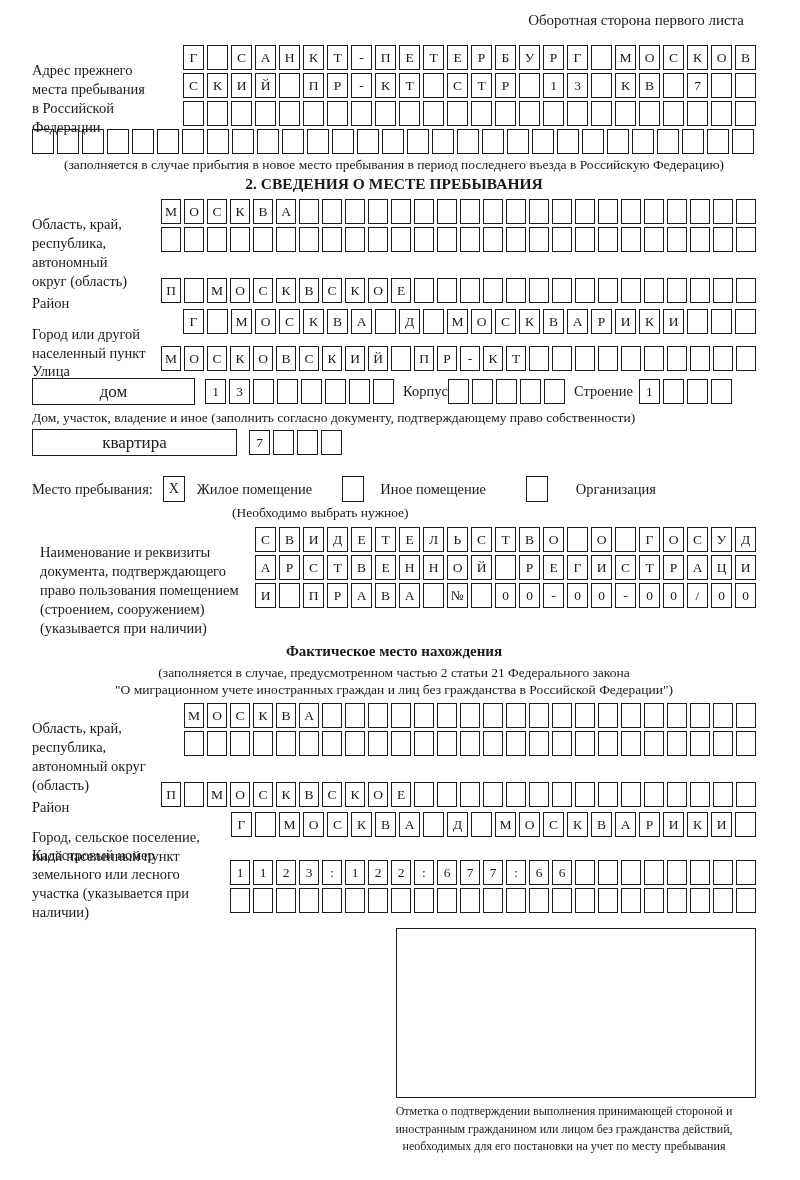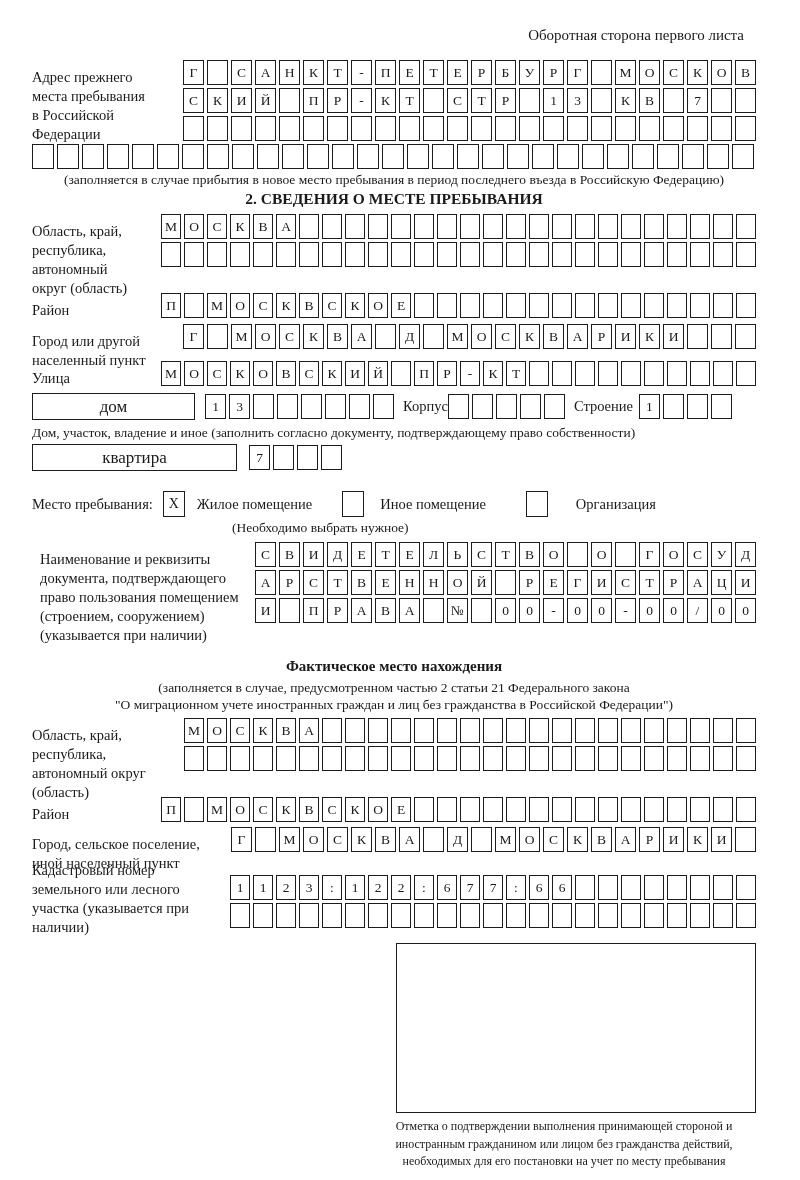--- a/index.html
+++ b/index.html
@@ -2,27 +2,27 @@
 <html><head>
 <meta charset="utf-8">
 <style>
   * { margin:0; padding:0; box-sizing:border-box; }
   html,body { background:#ffffff; }
   body {
     width:800px; height:1180px; overflow:hidden;
     font-family:"Liberation Serif","DejaVu Serif",serif;
     color:#1a1a1a;
   }
-  .page { width:800px; height:1180px; padding:27px 44px 0 32px; position:relative; }
+  .page { width:800px; height:1180px; padding:12px 44px 0 32px; position:relative; }
 
   .corner-note { text-align:right; font-size:15px; margin-right:12px; margin-bottom:16px; }
 
   
   .group { position:relative; }
-  .glabel { position:absolute; left:0; top:8px; font-size:14.5px; line-height:19px; }
+  .glabel { position:absolute; left:0; top:16px; font-size:14.5px; line-height:19px; }
   .rows { display:flex; flex-direction:column; gap:3px; align-items:flex-end; }
 
   .cells { display:flex; gap:3px; }
   .cell {
     height:25px; border:1.6px solid #1c1c1c; background:#fff;
     display:flex; align-items:center; justify-content:center;
     font-size:13.5px; line-height:1;
   }
   .cw20 .cell { width:20px; }
   .cw21 .cell { width:21px; }

